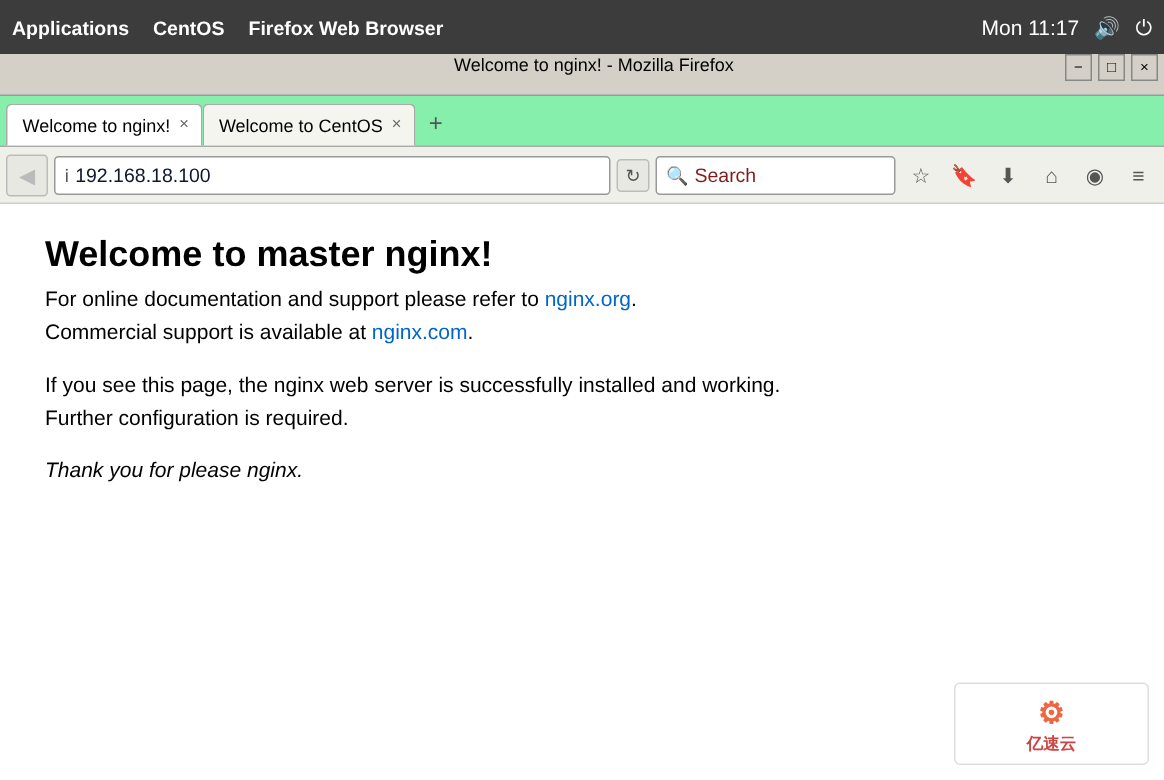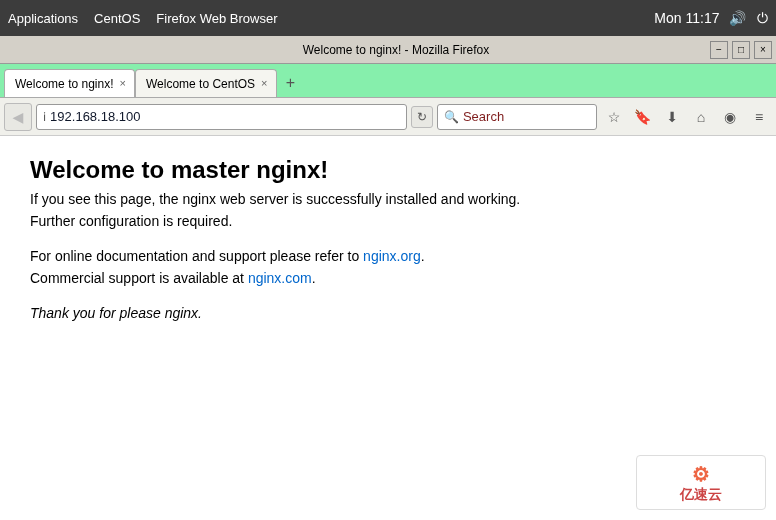--- a/index.html
+++ b/index.html
@@ -9,31 +9,31 @@
     .system-bar {
       height: 36px;
       background: #3c3c3c;
       display: flex;
       align-items: center;
       padding: 0 8px;
       color: #fff;
       font-size: 13px;
       justify-content: space-between;
     }
-    .system-bar-left { display: flex; align-items: center; gap: 16px; }
+    .system-bar-left { display: flex; align-items: center; gap: 16px; font-weight: bold; }
     .system-bar-right { display: flex; align-items: center; gap: 10px; font-size: 13px; }
     .sys-menu { color: #fff; cursor: pointer; font-size: 13px; }
     .sys-icon { font-size: 14px; }
 
     
     .title-bar {
       height: 28px;
       background: #d4d0c8;
       display: flex;
-      align-items: center;
+      align-items: flex-start;
       justify-content: center;
       font-size: 12px;
       color: #000;
       border-bottom: 1px solid #999;
       position: relative;
       padding-left: 16px;
     }
     .title-bar-controls {
       position: absolute;
       right: 4px;
@@ -259,28 +259,28 @@
     <span class="nav-icon-btn">⬇</span>
     <span class="nav-icon-btn">⌂</span>
     <span class="nav-icon-btn">◉</span>
     <span class="nav-icon-btn">≡</span>
   </div>
 </div>
 
 <div class="page-content">
   <h1>Welcome to master nginx!</h1>
   <p>
-    <span>If you see this page, the nginx web server is successfully installed and working.</span><br>
-    <span>Further configuration is required.</span>
-  </p>
-  <p>
     <span>For online documentation and support please refer to</span>
     <a href="#">nginx.org</a><span>.</span><br>
     <span>Commercial support is available at</span>
     <a href="#">nginx.com</a><span>.</span>
   </p>
+  <p>
+    <span>If you see this page, the nginx web server is successfully installed and working.</span><br>
+    <span>Further configuration is required.</span>
+  </p>
   <p class="italic">Thank you for please nginx.</p>
 
   <div class="watermark">
     <div class="watermark-logo">⚙</div>
-    <div style="font-size:14px; color:#c44;">亿速云</div>
+    <div style="font-size:11px; color:#c44;">亿速云</div>
   </div>
 </div>
 
 </body></html>

